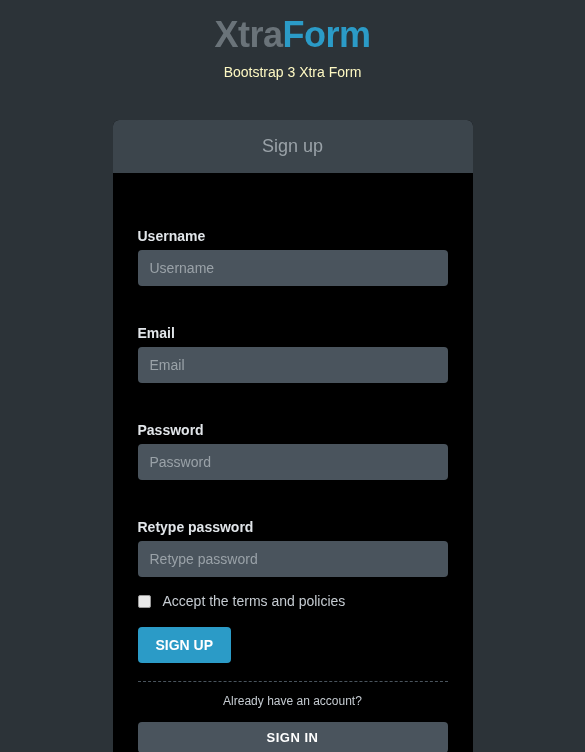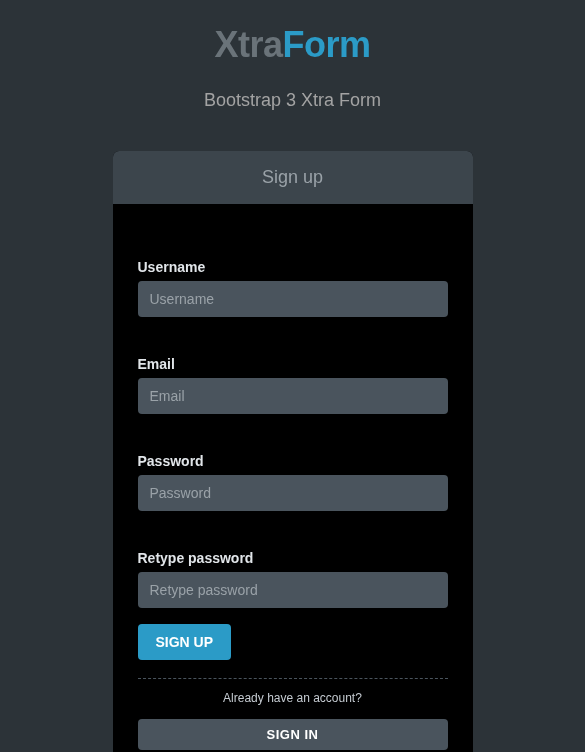--- a/index.html
+++ b/index.html
@@ -10,37 +10,37 @@
     body {
       background-color: #2c3338;
       font-family: "Helvetica Neue", Helvetica, Arial, sans-serif;
       color: #c5cbd1;
       width: 585px;
       height: 752px;
       overflow: hidden;
     }
     .header {
       text-align: center;
-      padding-top: 24px;
+      padding-top: 14px;
     }
     .logo {
       font-size: 36px;
       font-weight: 700;
       letter-spacing: -0.5px;
     }
     .logo-x {
       color: #6a7379;
     }
     .logo-form {
       color: #2b9bc7;
     }
     .subtitle {
-      color: #a3a3a3;
-      font-size: 18px;
-      margin-top: 24px;
+      color: #fef9c3;
+      font-size: 14px;
+      margin-top: 8px;
     }
     .panel {
       width: 360px;
       margin: 40px auto 0;
       background-color: #000000;
       border-radius: 6px;
       overflow: hidden;
     }
     .panel-heading {
       text-align: center;
@@ -168,20 +168,24 @@
     <div class="form-group">
       <label class="form-label">Password</label>
       <input type="password" class="form-control" placeholder="Password" style="">
     </div>
 
     <div class="form-group">
       <label class="form-label">Retype password</label>
       <input type="password" class="form-control" placeholder="Retype password" style="">
     </div>
 
+    <div class="checkbox-group">
+      <input type="checkbox" class="checkbox" style="">
+      <span class="checkbox-label">Accept the terms and policies</span>
+    </div>
 
     <button class="btn-primary">SIGN UP</button>
 
     <hr class="divider">
 
     <div class="already-text">Already have an account?</div>
 
     <button class="btn-signin">SIGN IN</button>
 
   </div>

